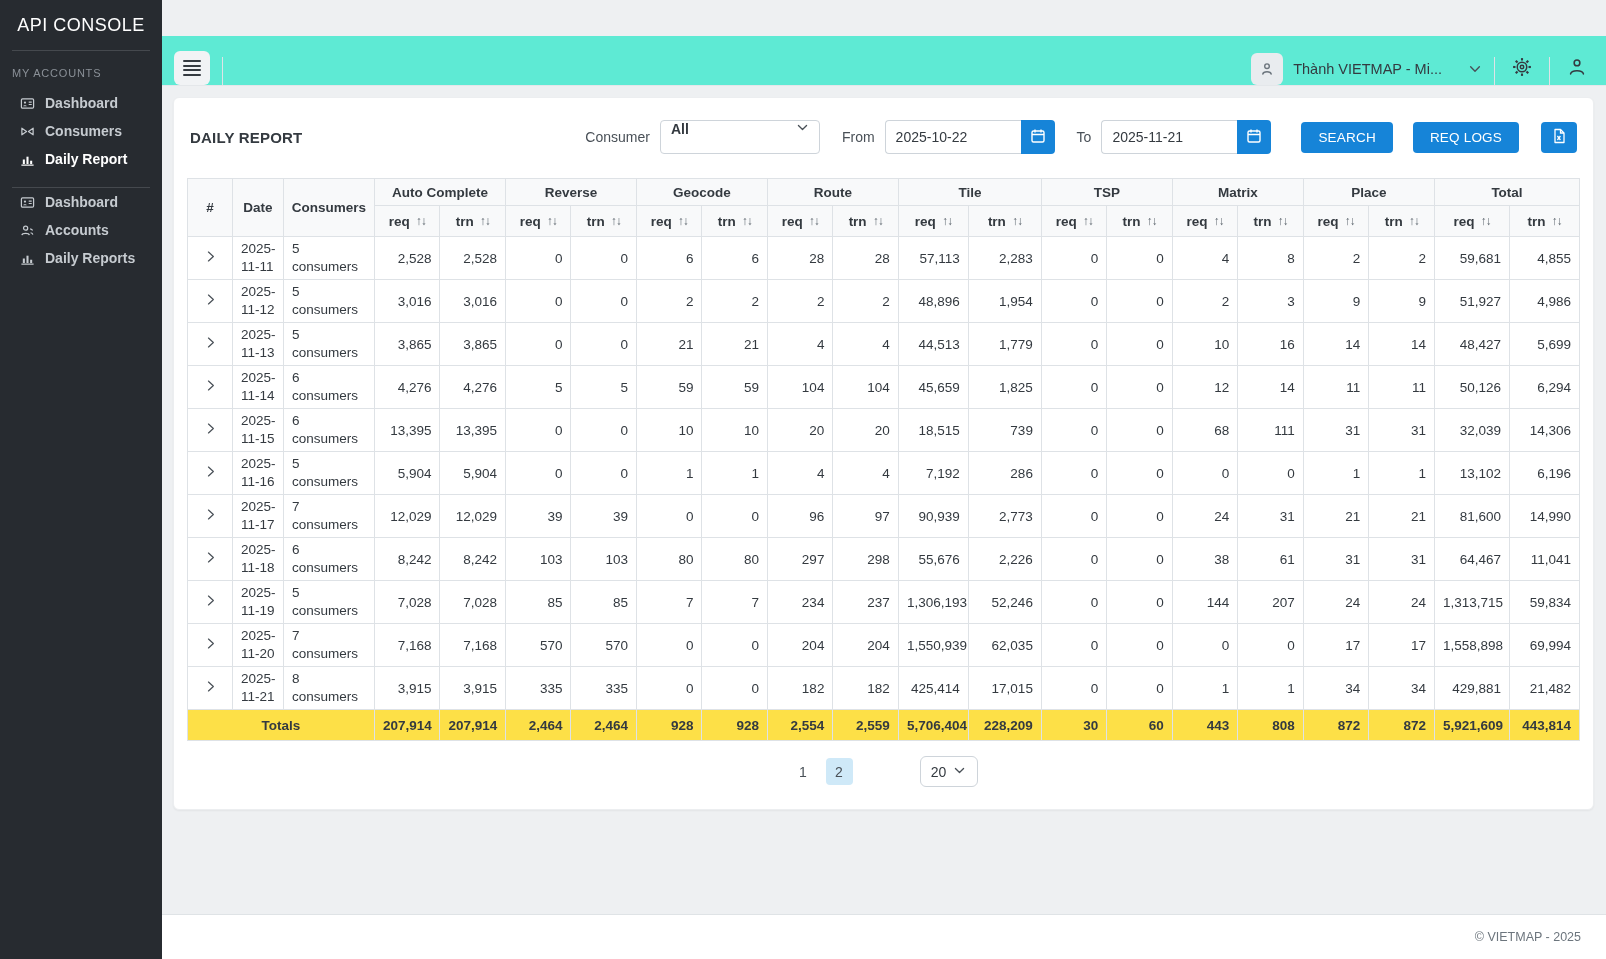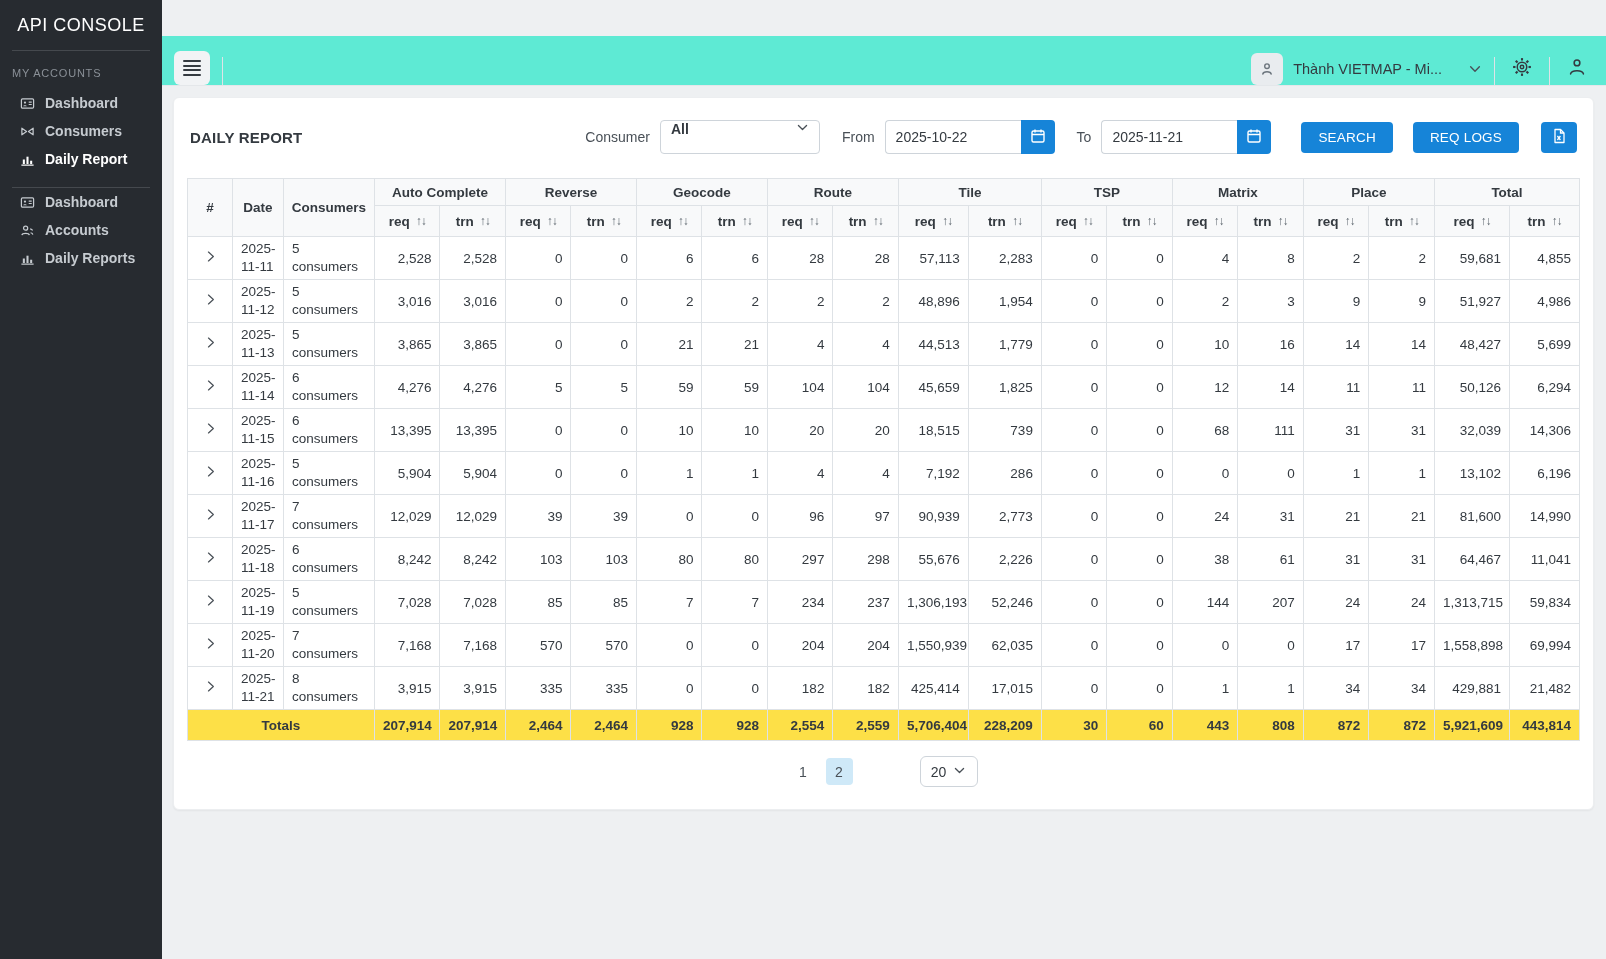--- a/index.html
+++ b/index.html
@@ -715,14 +715,17 @@
             <span>20</span>
             <span><svg width="13" height="13" viewBox="0 0 16 16">
                   <path d="M3 5.5l5 5 5-5" fill="none" stroke="#495057" stroke-width="1.6" stroke-linecap="round" stroke-linejoin="round"></path>
                 </svg></span>
           </div>
         </div>
 
       </div>
     </div>
 
+    <footer class="footer">
+      <span>© VIETMAP - 2025</span>
+    </footer>
   </div>
 </div>
 
 </body></html>

